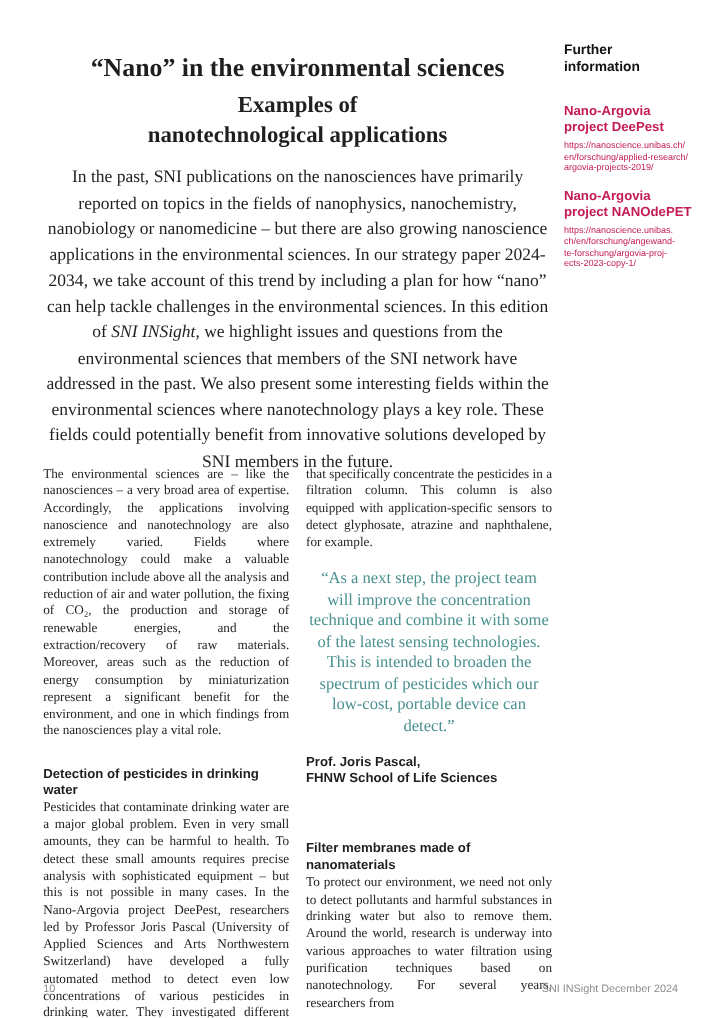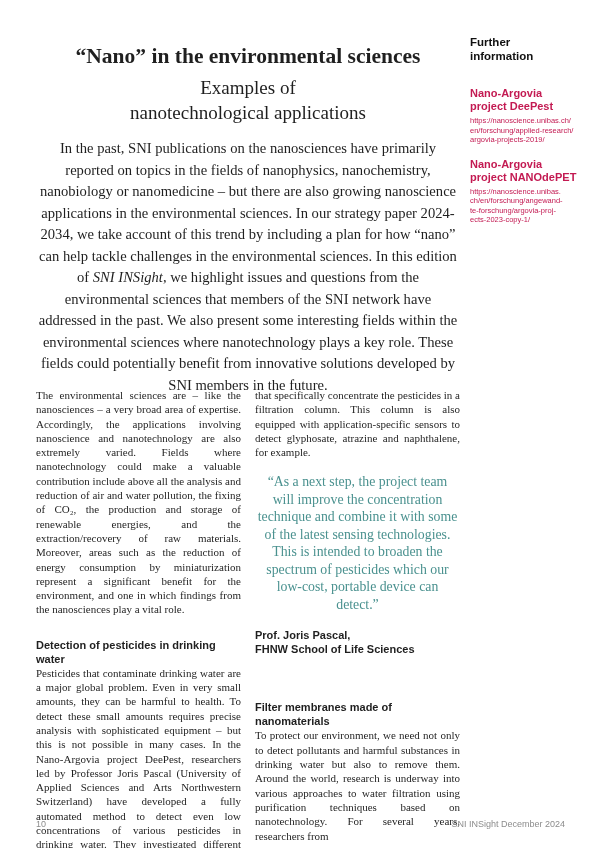--- a/index.html
+++ b/index.html
@@ -22,21 +22,21 @@
   .masthead{
     position:absolute;left:36px;top:31px;width:424px;
     text-align:center;
     margin-top:12px;
   }
   .page-title{
     font-size:21.5px;font-weight:bold;line-height:26px;
     font-family:"Liberation Serif",serif;
   }
   .page-subtitle{
-    font-size:19px;font-weight:normal;line-height:25px;
+    font-size:19px;font-weight:bold;line-height:25px;
     margin-top:6px;white-space:pre-line;
   }
   .intro{
     margin-top:13px;
     font-size:14.6px;line-height:21.5px;
   }
   .intro .journal-italic{font-style:italic;}
   
   .sidebar{
     position:absolute;left:470px;top:35px;width:120px;

